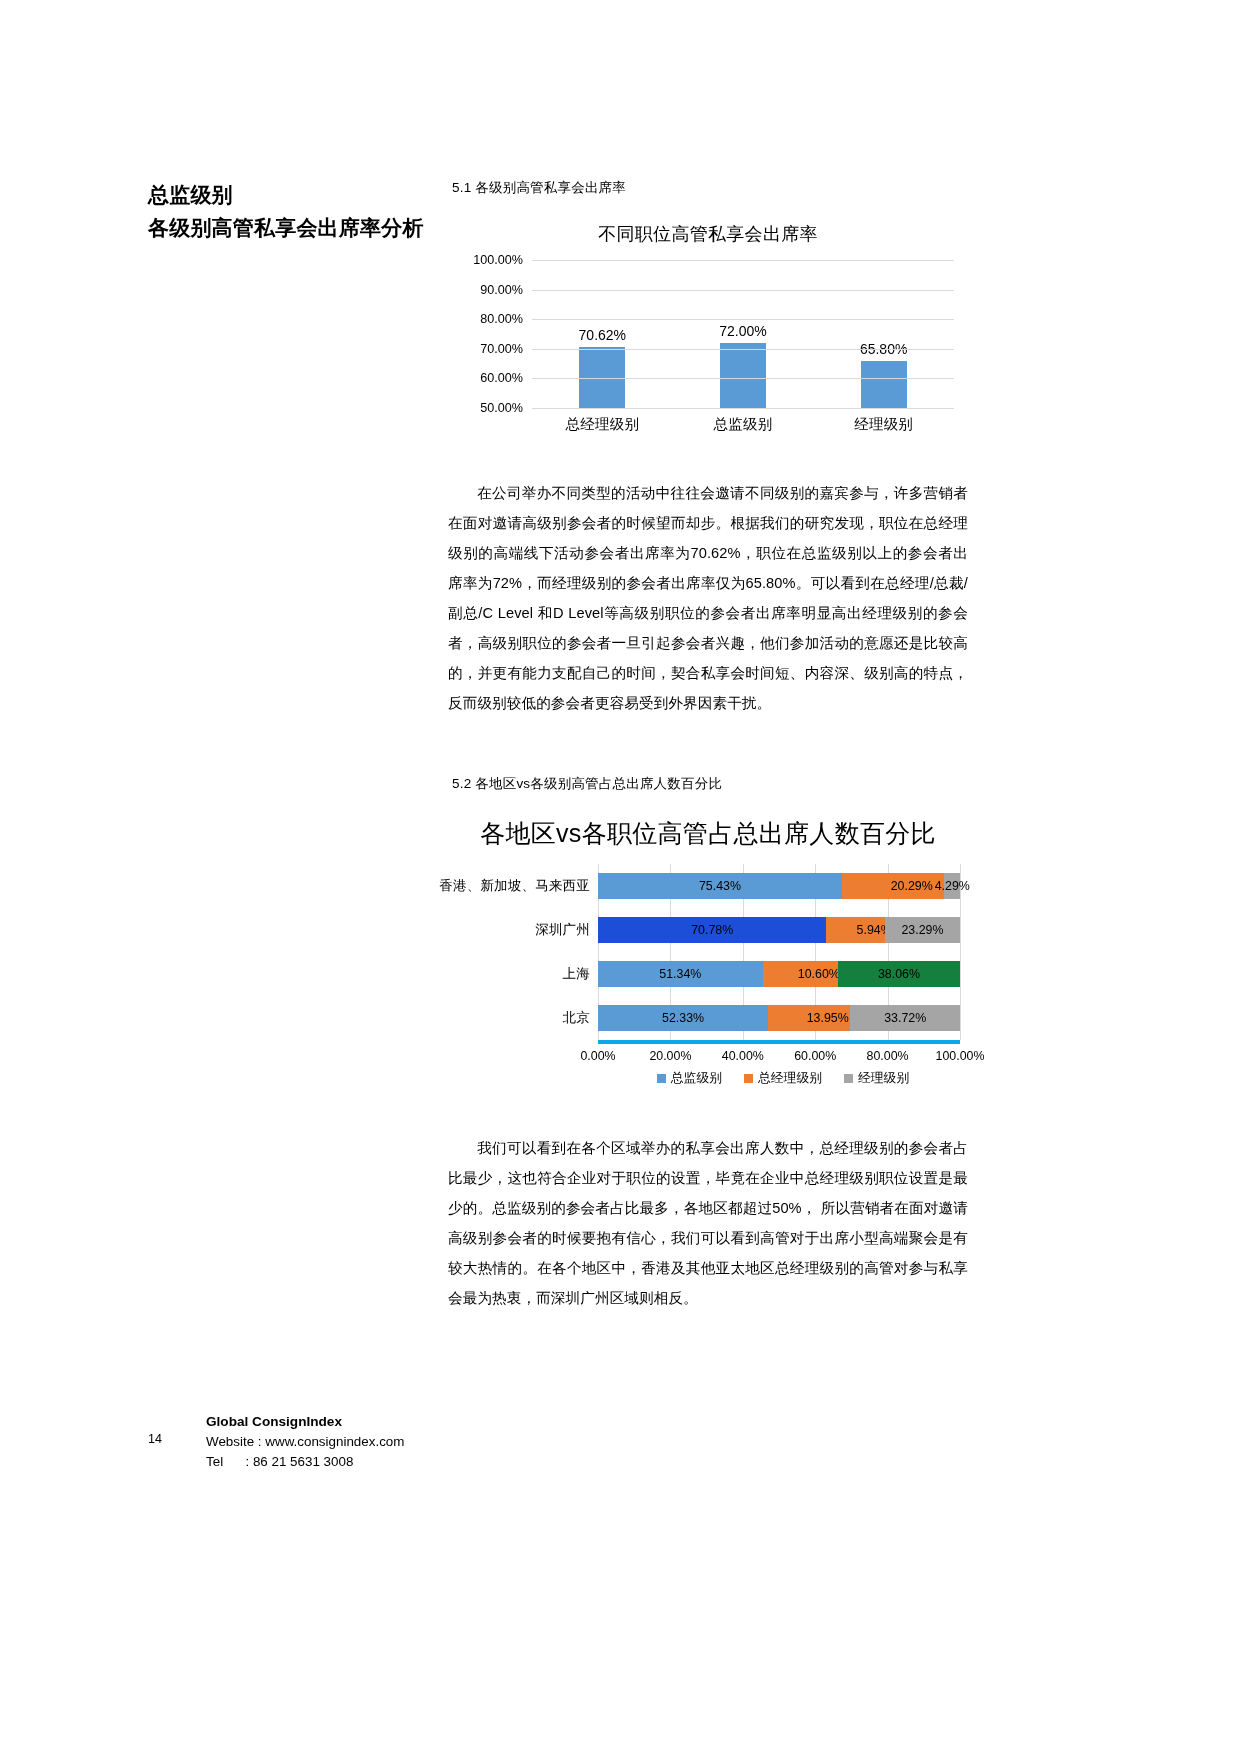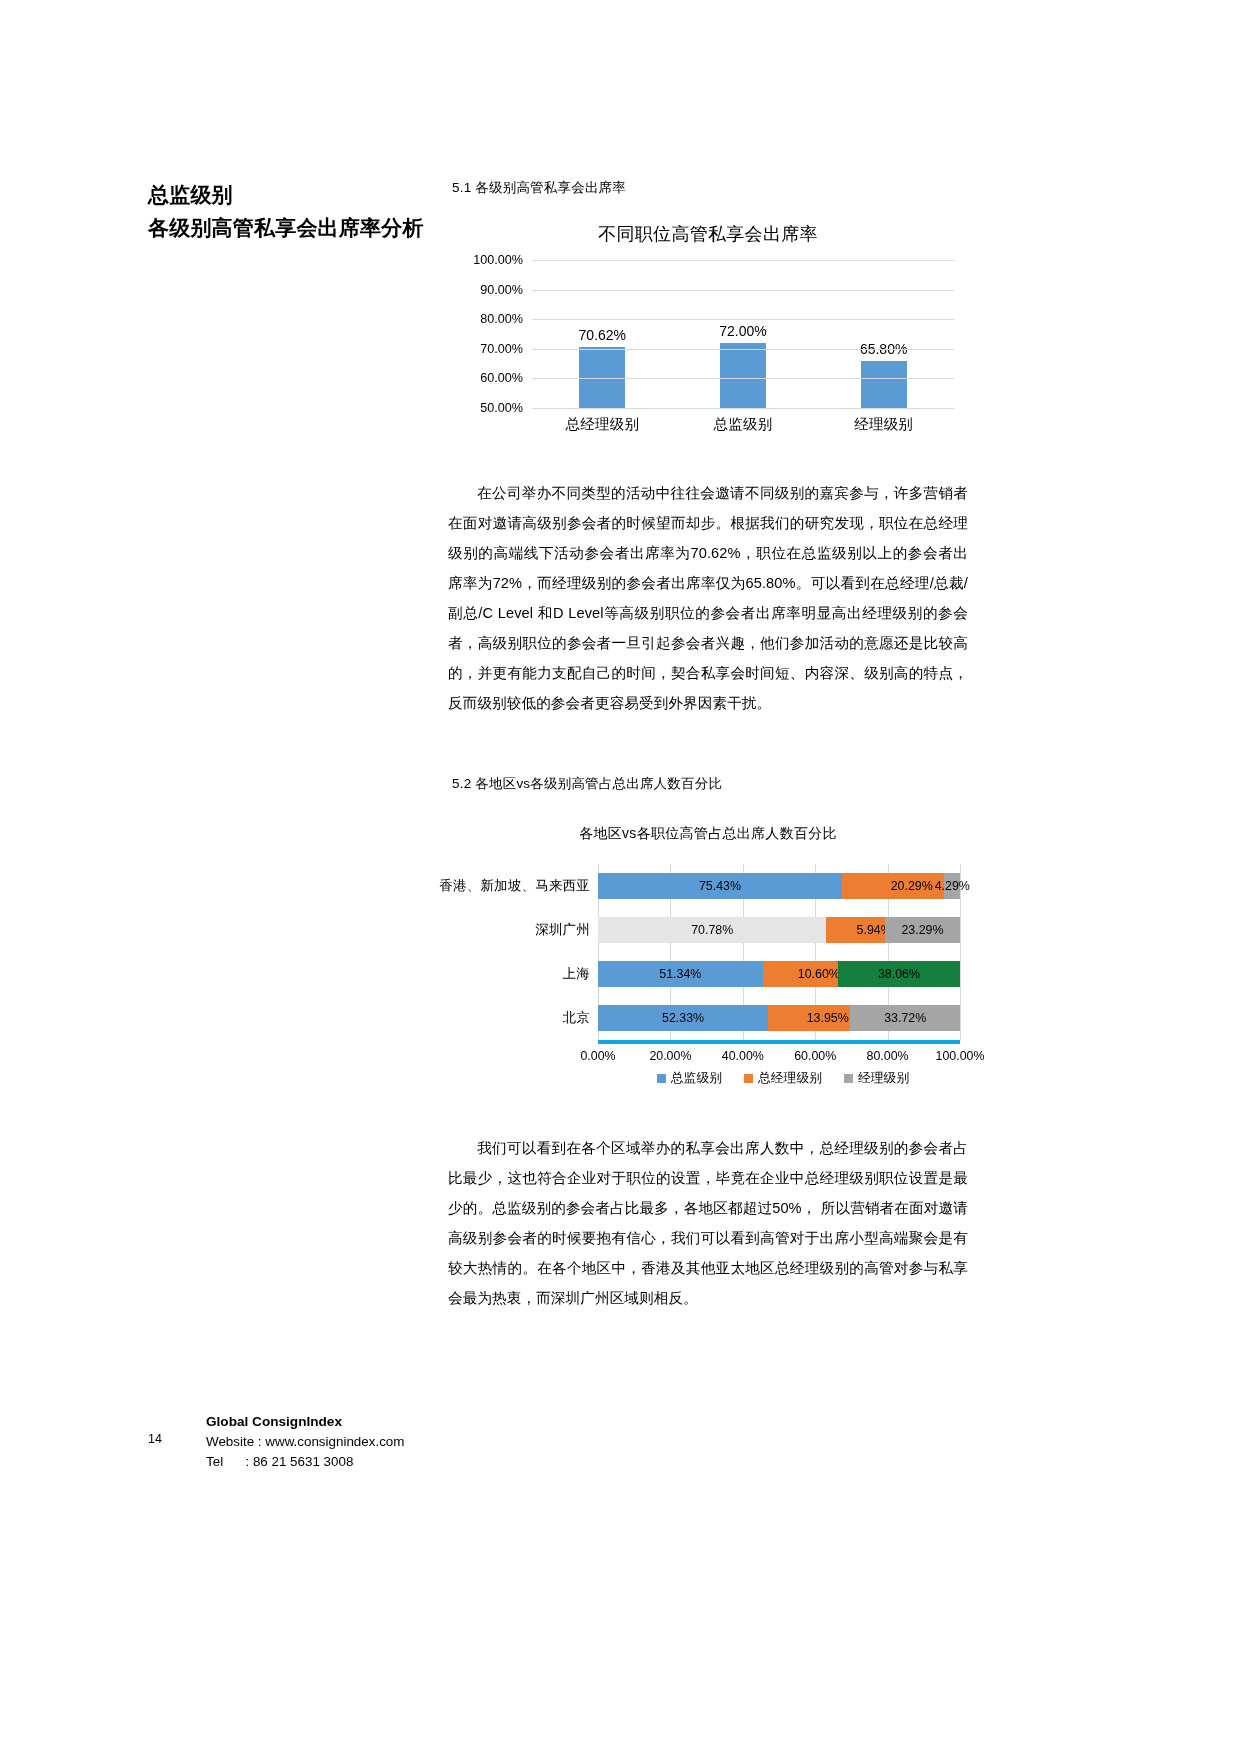--- a/index.html
+++ b/index.html
@@ -106,21 +106,21 @@
     width:33%;
     text-align:center;
     font-size:14.5px;
     letter-spacing:0.2px;
   }
 
   
   .chart2-wrap{margin-top:26px;position:relative;}
   .c2-title{
     text-align:center;
-    font-size:14px;
+    font-size:25px;
     line-height:26px;
     margin:0 0 18px 0;
     letter-spacing:0.3px;
   }
   .c2-body{position:relative;padding-left:150px;padding-right:8px;}
   .c2-plot{position:relative;}
   .c2-vline{
     position:absolute;top:0;bottom:0;width:1px;background:#d9d9d9;
   }
   .c2-row{
@@ -276,21 +276,21 @@
               <div class="c2-rowlabel">香港、新加坡、马来西亚</div>
               <div class="c2-stack">
                 <div class="c2-seg s0" style="background: rgb(91, 155, 213); width: 75.43%;">75.43%</div>
                 <div class="c2-seg s1" style="background: rgb(237, 125, 49); width: 20.29%;">20.29%</div>
                 <div class="c2-seg s2" style="background: rgb(165, 165, 165); width: 4.29%;">4.29%</div>
               </div>
             </div>
             <div class="c2-row">
               <div class="c2-rowlabel">深圳广州</div>
               <div class="c2-stack">
-                <div class="c2-seg s0" style="background: #e5e5e5; width: 70.78%;">70.78%</div>
+                <div class="c2-seg s0" style="background: #1d4ed8; width: 70.78%;">70.78%</div>
                 <div class="c2-seg s1" style="background: rgb(237, 125, 49); width: 5.94%;">5.94%</div>
                 <div class="c2-seg s2" style="background: rgb(165, 165, 165); width: 23.29%;">23.29%</div>
               </div>
             </div>
             <div class="c2-row">
               <div class="c2-rowlabel">上海</div>
               <div class="c2-stack">
                 <div class="c2-seg s0" style="background: rgb(91, 155, 213); width: 51.34%;">51.34%</div>
                 <div class="c2-seg s1" style="background: rgb(237, 125, 49); width: 10.6%;">10.60%</div>
                 <div class="c2-seg s2" style="background: #15803d; width: 38.06%;">38.06%</div>

